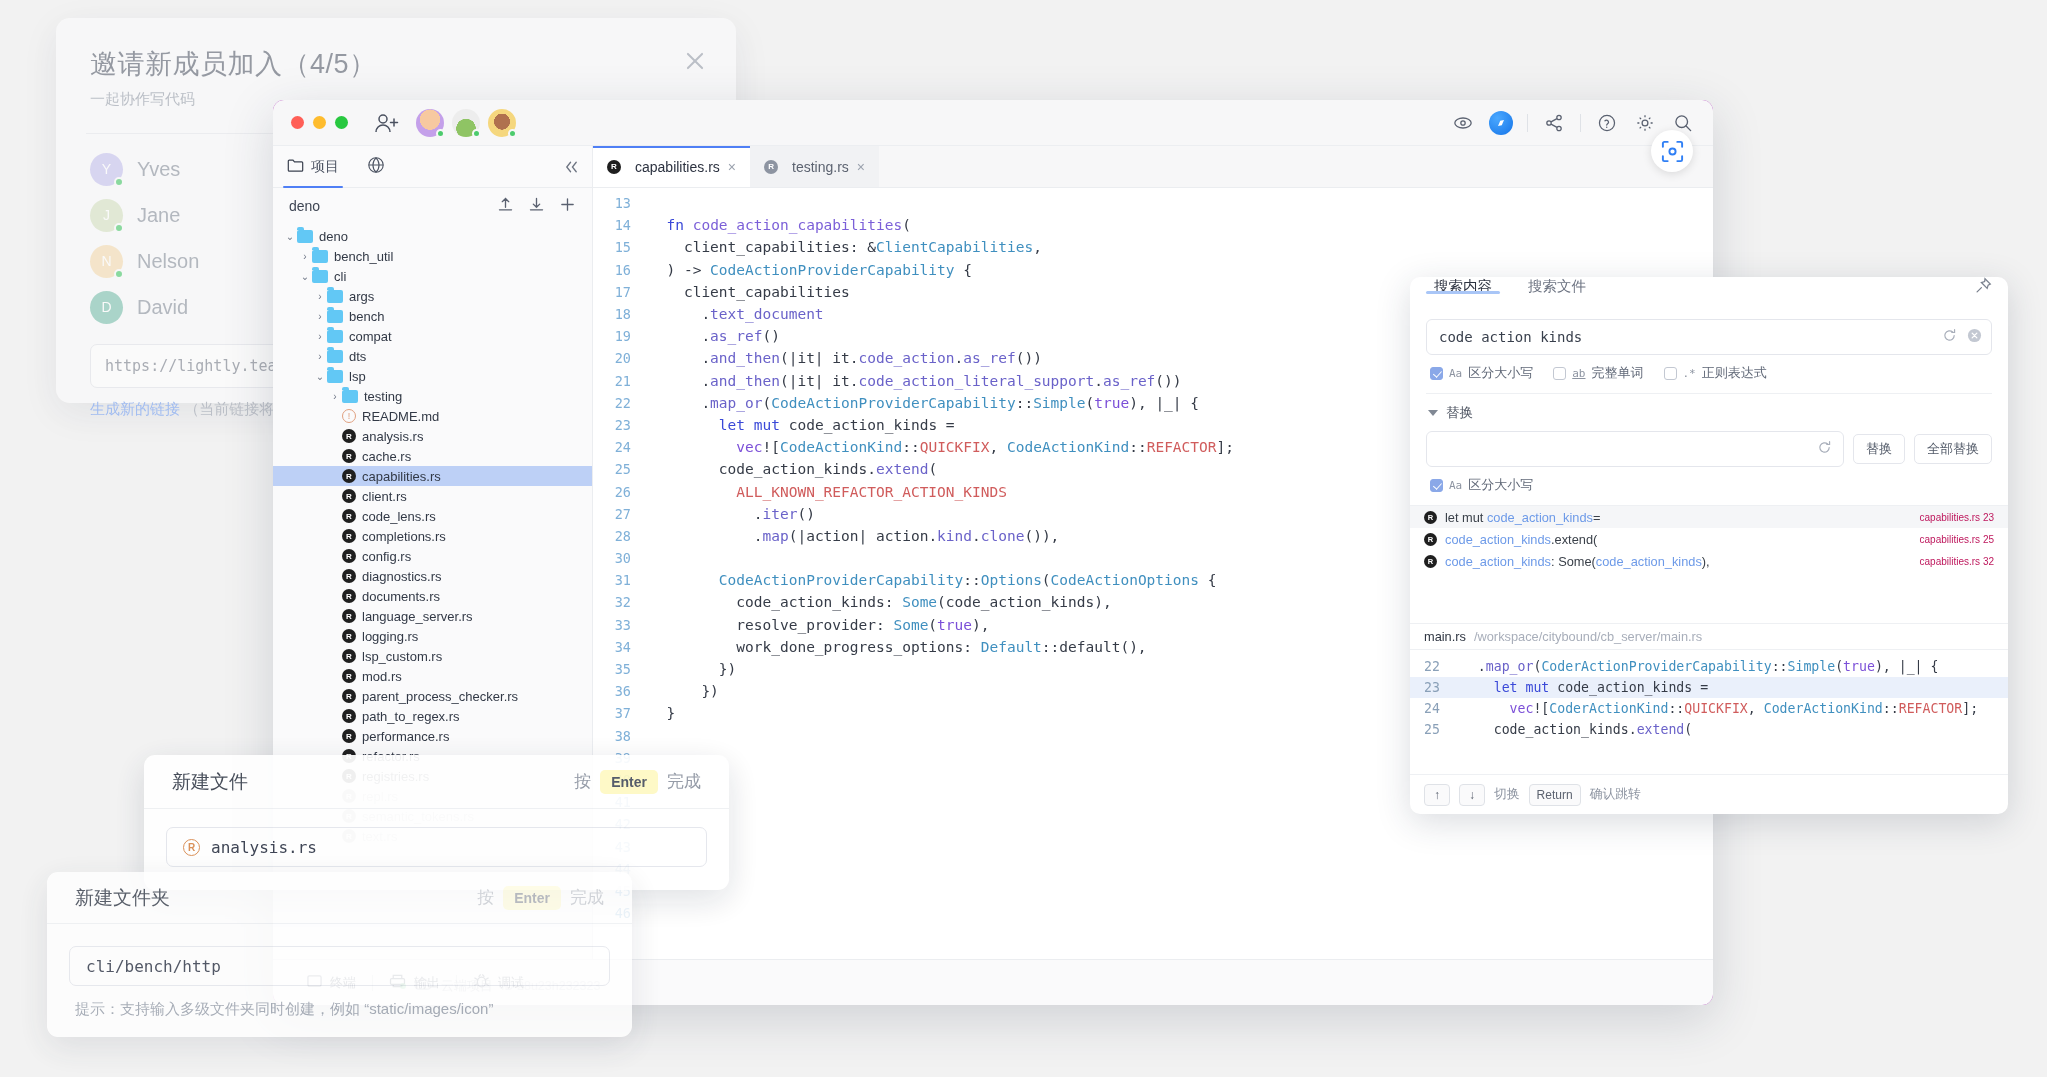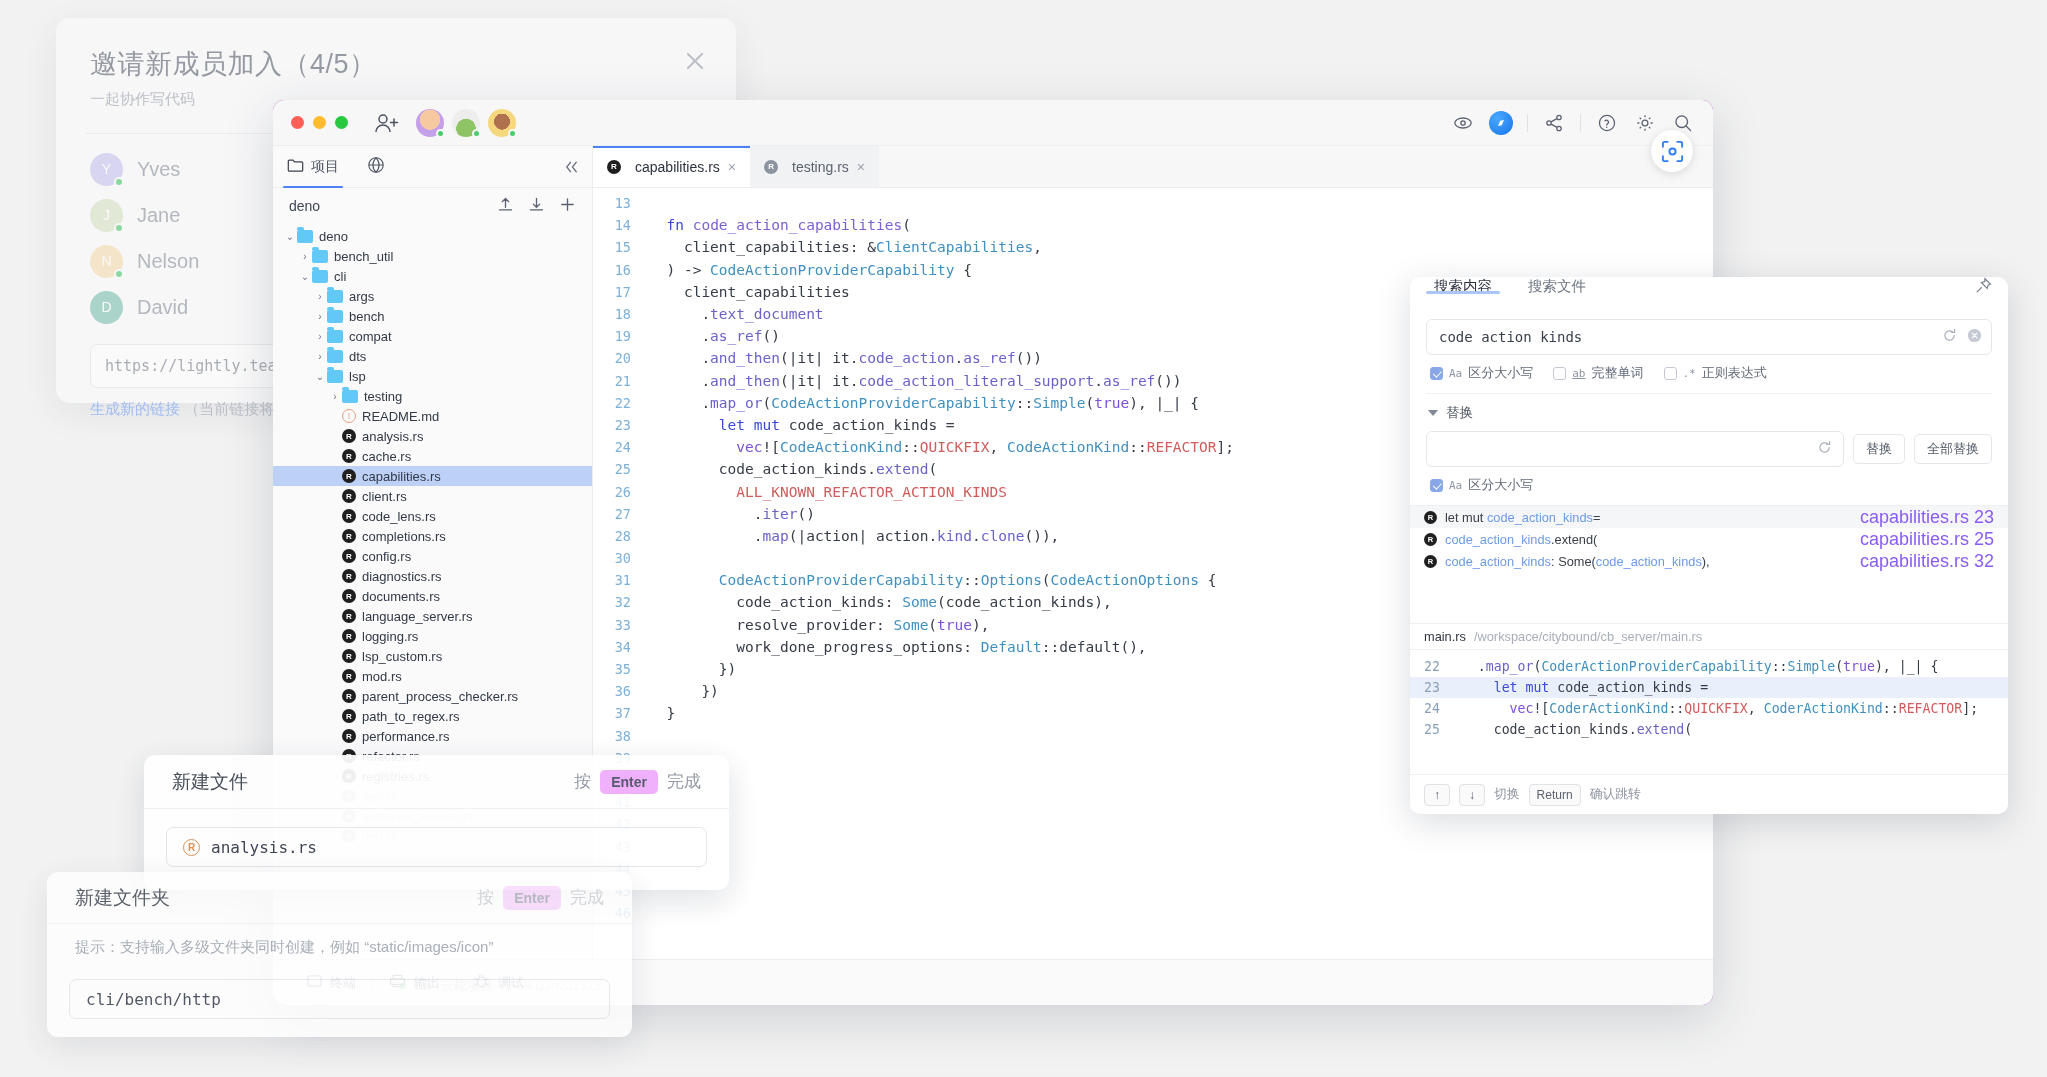--- a/index.html
+++ b/index.html
@@ -157,21 +157,21 @@
   .sp-rep-input{ flex:1; position:relative;}
   .btn-s{ height:30px; padding:0 12px; border:1px solid #e4e6ec; border-radius:5px; background:#fff;
     font-size:13px; color:#525a68; display:flex;align-items:center; cursor:pointer;}
   #sp-results{ margin-top:2px; border-top:1px solid #eef0f3; height:118px; overflow:hidden;}
   .res{ display:flex; align-items:center; height:22px; padding:0 14px; font-size:12.8px; cursor:pointer;}
   .res.hl{ background:#f5f6f8;}
   .res .ric{ width:13px;height:13px;border-radius:50%; background:#1f1f1f; color:#fff; font-size:7.5px;
     display:flex;align-items:center;justify-content:center; margin-right:8px; flex:none; font-weight:bold;}
   .res .rtxt{ color:#3a4049; white-space:nowrap; overflow:hidden;}
   .res .rtxt .m{ color:#6d9ae8;}
-  .res .rloc{ margin-left:auto; color:#8b5cf6; font-size:18px; padding-left:12px; white-space:nowrap;}
+  .res .rloc{ margin-left:auto; color:#be185d; font-size:10px; padding-left:12px; white-space:nowrap;}
   #sp-filebar{ border-top:1px solid #eef0f3; height:26px; display:flex; align-items:center;
     padding:0 14px; font-size:12.8px; gap:8px;}
   #sp-filebar .fname{ color:#2f3642;}
   #sp-filebar .fpath{ color:#a8aeba;}
   #sp-preview{ border-top:1px solid #eef0f3; flex:1; padding:6px 0 0 0; overflow:hidden;}
   .pl{ display:flex; font-size:13.2px; line-height:21px; font-family:"DejaVu Sans Mono","Liberation Mono",monospace;}
   .pl.hl{ background:#eaf0fb;}
   .pl .pn{ width:44px; text-align:right; padding-right:14px; color:#8aa0b8; flex:none;}
   .pl .ps{ white-space:pre-wrap; color:#353b47;}
   #sp-footer{ height:40px; border-top:1px solid #eef0f3; display:flex; align-items:center;
@@ -183,21 +183,21 @@
   
   #newfile-dialog{
     position:absolute; left:144px; top:755px; width:585px; height:135px;
     background:#fff; border-radius:11px; box-shadow:0 10px 34px rgba(35,45,70,.15);
     opacity:.93;
   }
   #newfile-head{ height:54px; display:flex; align-items:center; padding:0 28px;
     border-bottom:1px solid #eef0f3;}
   .nf-title{ font-size:19px; color:#3c4350;}
   .nf-hint{ margin-left:auto; display:flex; align-items:center; gap:9px; font-size:17px; color:#8d94a1;}
-  .nf-kbd{ background:#f0abfc; border-radius:5px; padding:4px 11px; font-size:14px; color:#4a5160;
+  .nf-kbd{ background:#fef9c3; border-radius:5px; padding:4px 11px; font-size:14px; color:#4a5160;
     font-weight:bold;}
   #newfile-input{ margin:18px 22px 0 22px; height:40px; border:1px solid #e4e6ec; border-radius:7px;
     display:flex; align-items:center; gap:11px; padding:0 16px; background:#fff;}
   .nf-rust{ width:17px;height:17px;border-radius:50%; border:1.8px solid #d98a4e; color:#d98a4e;
     font-size:10px; display:flex;align-items:center;justify-content:center; font-weight:bold; flex:none;}
   .nf-val{ font-size:16px; color:#32394a; font-family:"DejaVu Sans Mono","Liberation Mono",monospace;}
 
   
   #newfolder-dialog{
     position:absolute; left:47px; top:872px; width:585px; height:165px;
@@ -878,17 +878,17 @@
 
 <div id="newfolder-dialog">
   <div id="newfolder-head">
     <div class="nf-title">新建文件夹</div>
     <div class="nf-hint" style="opacity:.45">
       <span>按</span>
       <span class="nf-kbd">Enter</span>
       <span>完成</span>
     </div>
   </div>
-  <div id="newfolder-tip">提示：支持输入多级文件夹同时创建，例如 “static/images/icon”</div>
   <div id="newfolder-input">
     <span class="nf-val">cli/bench/http</span>
   </div>
+  <div id="newfolder-tip">提示：支持输入多级文件夹同时创建，例如 “static/images/icon”</div>
 </div>
 
 </body></html>

